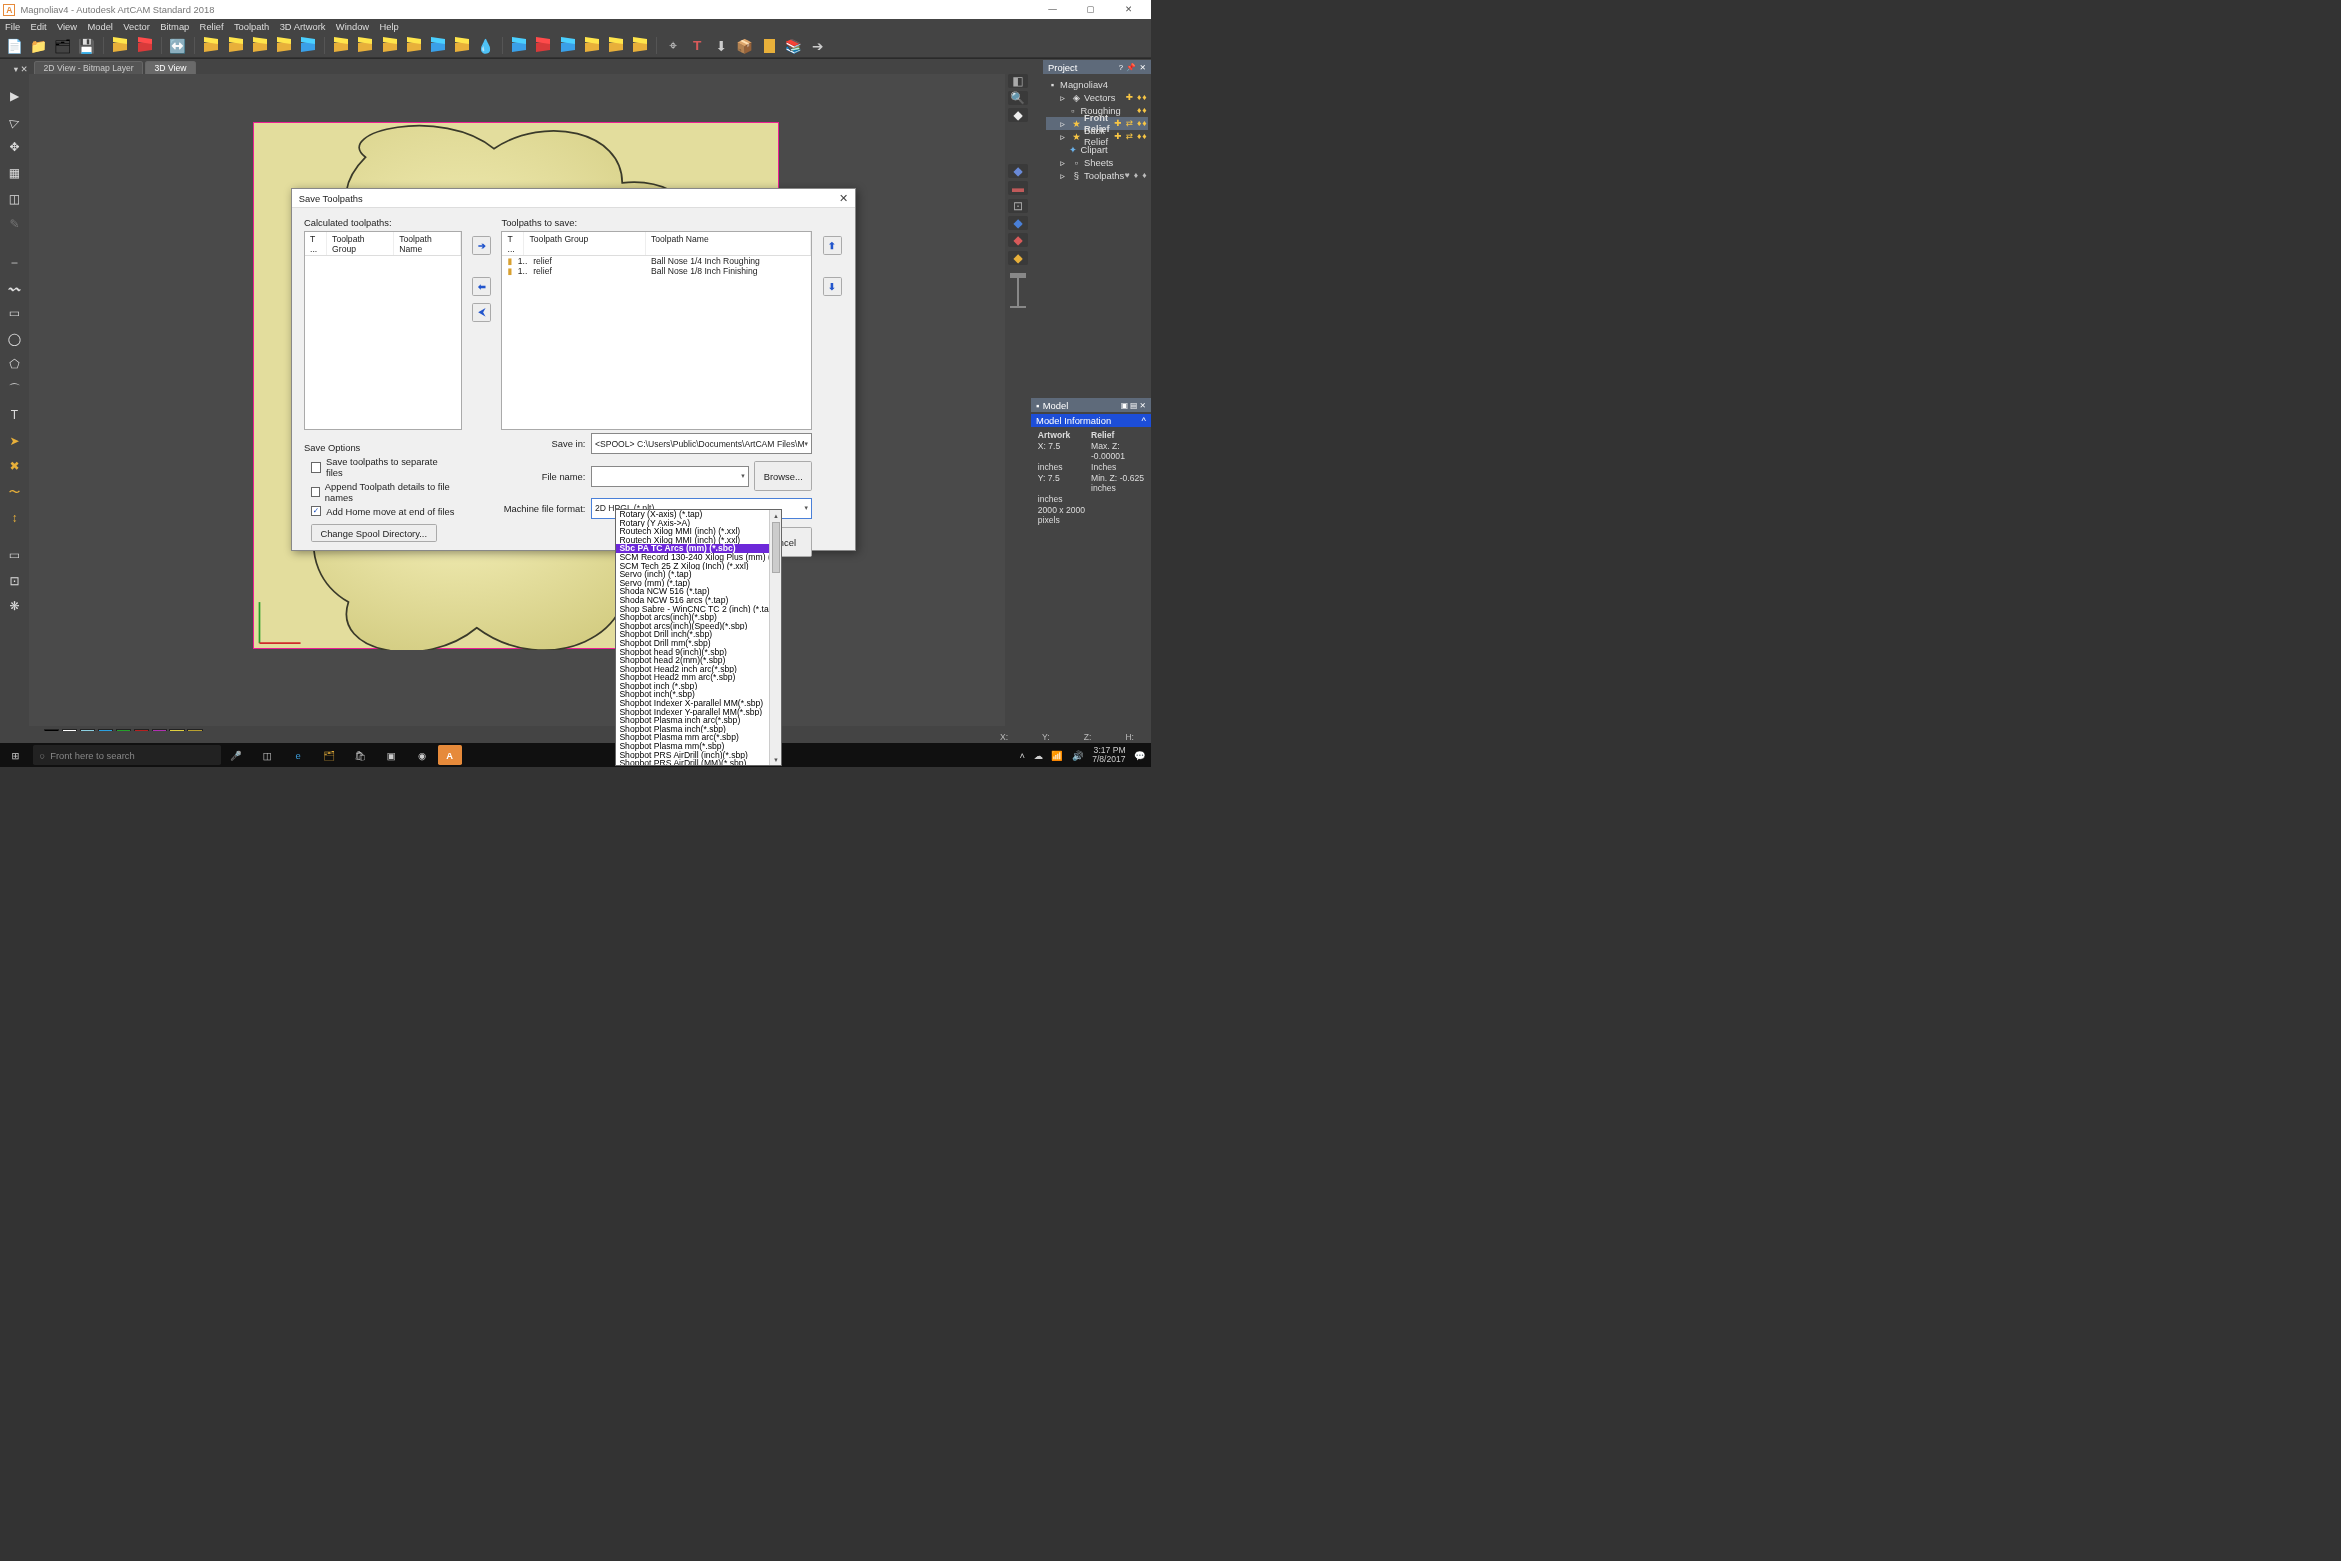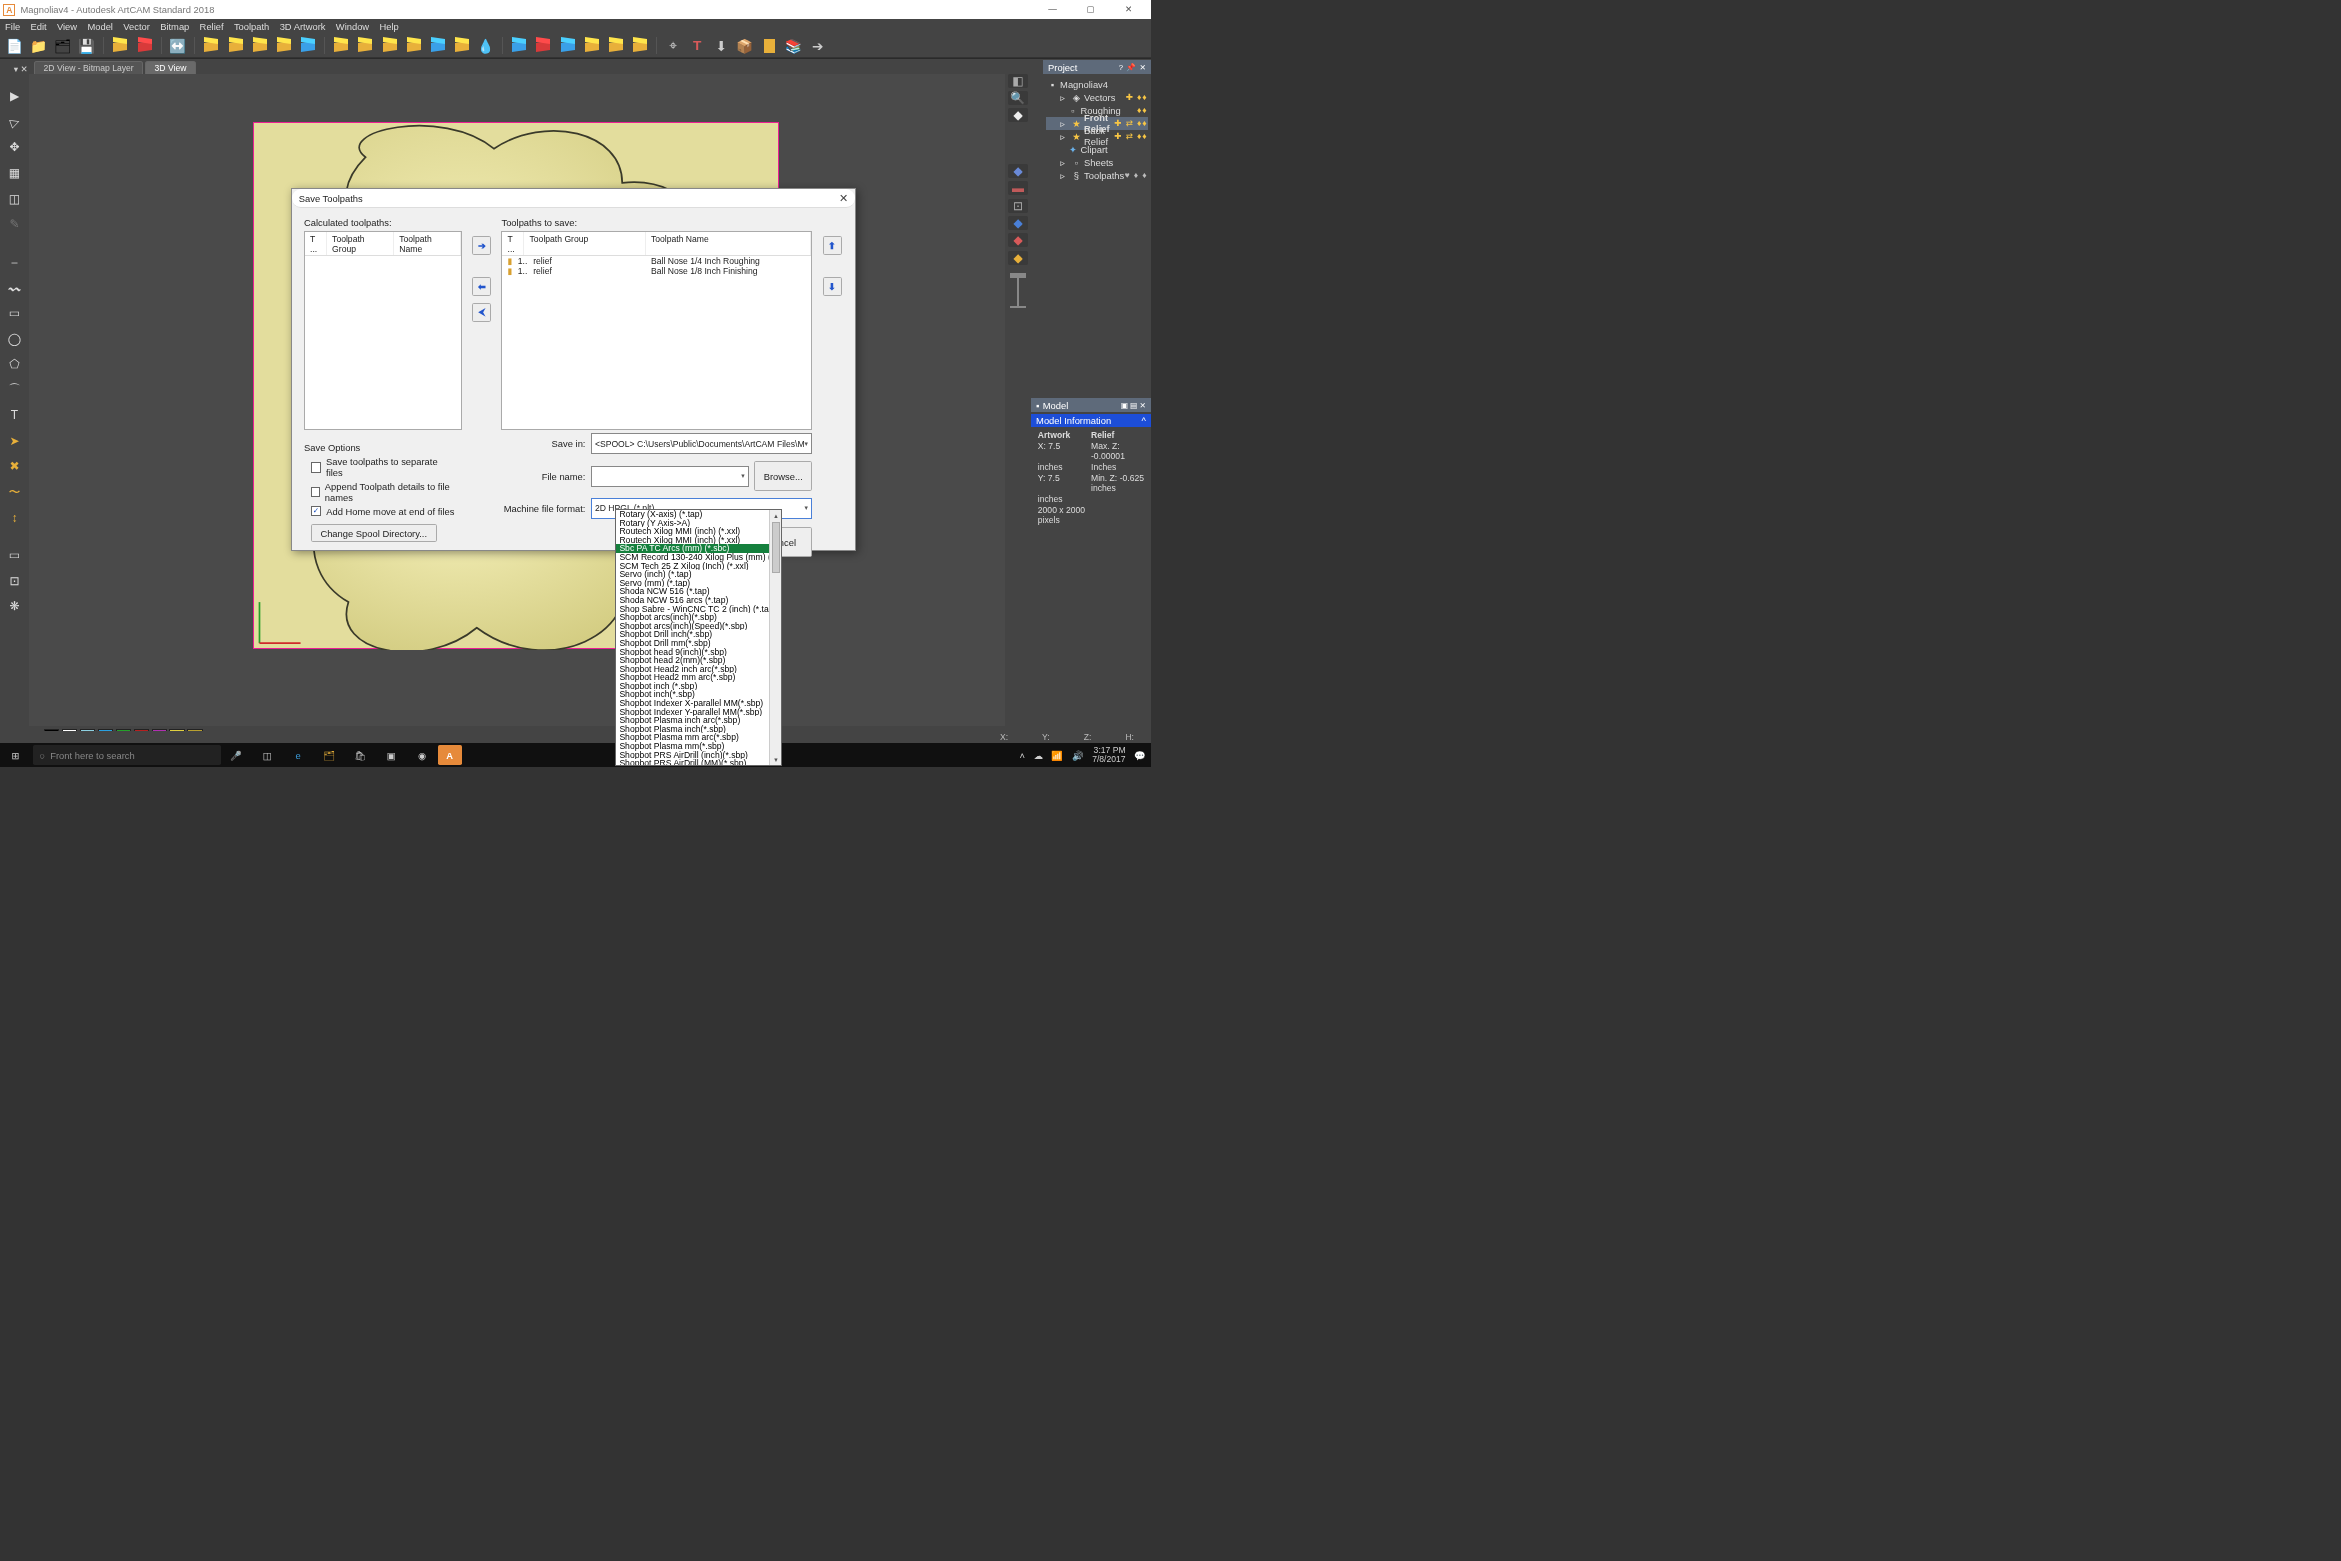--- a/index.html
+++ b/index.html
@@ -61,21 +61,21 @@
 .status-bar { position: absolute; left: 0; right: 0; bottom: 0; height: 12px; background: #444; color: #bbb; font-size: 8.6px; display: flex; align-items: center; justify-content: flex-end; padding: 0 17px; gap: 34px; }
 
 .taskbar { position: absolute; left: 0; right: 0; bottom: 0; height: 24px; background: #101010; display: flex; align-items: center; color: #ccc; font-size: 9.4px; }
 .tb-btn { width: 31px; height: 24px; display: flex; align-items: center; justify-content: center; }
 .tb-search { flex: 0 0 188px; height: 20.5px; background: #222; border-radius: 1.7px; display: flex; align-items: center; padding: 0 6.8px; color: #888; margin-left: 1.7px; gap: 5.1px; }
 .tb-right { margin-left: auto; display: flex; align-items: center; gap: 8.6px; padding-right: 5.1px; }
 .tb-time { text-align: right; font-size: 8.6px; line-height: 9.4px; }
 
 
 .dialog { position: absolute; left: 291px; top: 188px; width: 565px; height: 363px; background: #f0f0f0; border: 0.9px solid #888; box-shadow: 1.7px 1.7px 8.6px rgba(0,0,0,.4); font-size: 9.4px; color: #222; }
-.dlg-title { height: 19px; display: flex; align-items: center; padding: 0 6.8px; background: #fff; border-bottom: 0.9px solid #ddd; border-radius: 9px; }
+.dlg-title { height: 19px; display: flex; align-items: center; padding: 0 6.8px; background: #fff; border-bottom: 0.9px solid #ddd; }
 .dlg-title .sp { flex: 1; }
 .dlg-title .x { font-size: 11px; color: #444; }
 .dlg-body { padding: 8.6px 12px; display: flex; gap: 8.6px; height: calc(100% - 19px); }
 .dlg-left, .dlg-right { flex: 1; display: flex; flex-direction: column; }
 .dlg-middle { width: 22px; display: flex; flex-direction: column; align-items: center; gap: 6.8px; padding-top: 19px; }
 .dlg-far-right { width: 22px; display: flex; flex-direction: column; align-items: center; gap: 6.8px; padding-top: 19px; }
 .dlg-label { margin-bottom: 3.4px; }
 .listbox { flex: 0 0 199px; background: #fff; border: 0.9px solid #aaa; overflow: hidden; }
 .listbox-head { display: flex; background: #fff; border-bottom: 0.9px solid #ddd; font-size: 8.6px; }
 .listbox-head > div { padding: 1.7px 5.1px; border-right: 0.9px solid #eee; }
@@ -92,21 +92,21 @@
 .form-row .inp .dd { margin-left: auto; color: #555; font-size: 6.8px; }
 .small-btn { height: 30px; padding: 0 8.6px; background: #eee; border: 0.9px solid #aaa; border-radius: 1.7px; font-size: 9.4px; display:flex; align-items:center; }
 .cancel-area { display:flex; justify-content:flex-end; margin-top: 5.1px; }
 
 
 .dropdown-list { position: absolute; left: 615px; top: 509px; width: 167px; height: 257px; background: #fff; border: 0.9px solid #666; font-size: 8.6px; overflow: hidden; }
 .dd-scroll { position: absolute; right: 0; top: 0; width: 12px; height: 100%; background: #eee; border-left: 0.9px solid #ccc; }
 .dd-scroll .thumb { position: absolute; left: 1.7px; width: 8.6px; top: 12px; height: 51px; background: #ccc; border: 0.9px solid #aaa; }
 .dd-scroll .ar { position: absolute; left: 0; width: 12px; height: 11px; text-align: center; font-size: 6.8px; color: #555; line-height: 11px; }
 .dd-item { padding: 0 3.4px; height: 8.6px; line-height: 8.6px; white-space: nowrap; overflow: hidden; }
-.dd-item.sel { background: #15803d; color: #fff; }
+.dd-item.sel { background: #6d28d9; color: #fff; font-weight: bold; }
 </style>
 </head>
 <body>
 
 <div class="title-bar">
   <span class="logo">A</span>
   <span>Magnoliav4 - Autodesk ArtCAM Standard 2018</span>
   <span class="spacer"></span>
   <span class="win-btn">—</span>
   <span class="win-btn">▢</span>

